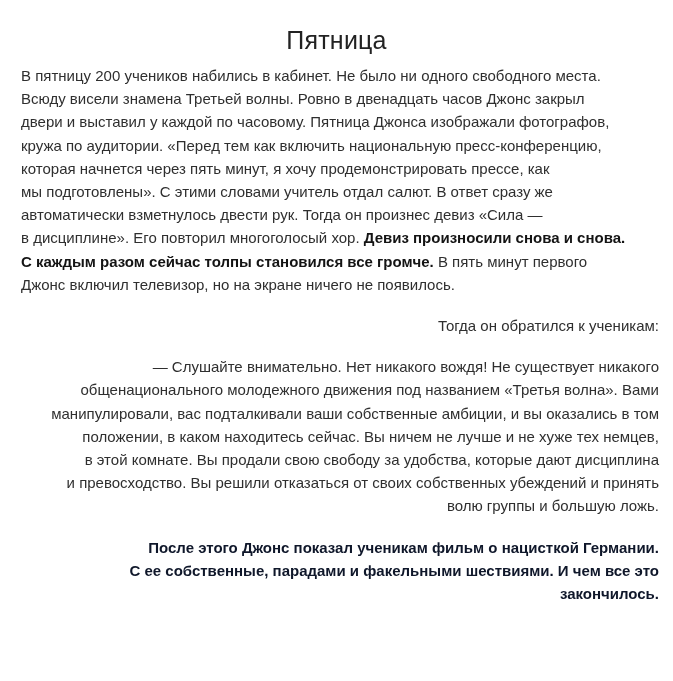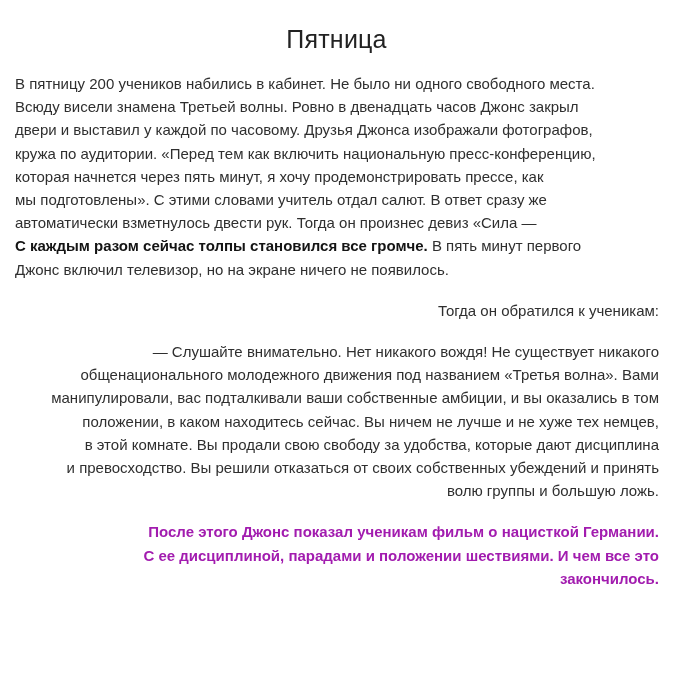--- a/index.html
+++ b/index.html
@@ -21,26 +21,26 @@
     position: relative;
     background: #ffffff;
     box-sizing: border-box;
   }
   .title {
     text-align: center;
     font-size: 25px;
     font-weight: 400;
     color: #222222;
     line-height: 34px;
-    margin: 16px;
-    padding-top: 6px;
+    margin: 0;
+    padding-top: 23px;
     letter-spacing: 0.2px;
   }
   .body-text {
-    padding: 0 14px 0 15px;
+    padding: 0 14px 0 21px;
     margin-top: 7px;
   }
   .para {
     margin: 0;
     font-size: 15px;
     line-height: 23.2px;
     color: #2f2f2f;
     white-space: nowrap;
   }
   .para + .para {
@@ -50,54 +50,55 @@
   .ln {
     display: block;
     white-space: pre;
   }
   .b {
     font-weight: bold;
     color: #141414;
   }
   .para-bold .ln {
     font-weight: bold;
-    color: #a21caf;
+    color: #0f172a;
   }
 </style>
 </head>
 <body>
 
 <div id="page">
 
   <h1 class="title">Пятница</h1>
 
   <div class="body-text" id="body-text">
       <p class="para">
         <span class="ln">В пятницу 200 учеников набились в кабинет. Не было ни одного свободного места.</span>
         <span class="ln">Всюду висели знамена Третьей волны. Ровно в двенадцать часов Джонс закрыл</span>
-        <span class="ln">двери и выставил у каждой по часовому. Друзья Джонса изображали фотографов,</span>
+        <span class="ln">двери и выставил у каждой по часовому. Пятница Джонса изображали фотографов,</span>
         <span class="ln">кружа по аудитории. «Перед тем как включить национальную пресс-конференцию,</span>
         <span class="ln">которая начнется через пять минут, я хочу продемонстрировать прессе, как</span>
         <span class="ln">мы подготовлены». С этими словами учитель отдал салют. В ответ сразу же</span>
         <span class="ln">автоматически взметнулось двести рук. Тогда он произнес девиз «Сила —</span>
+        <span class="ln"><span>в дисциплине». Его повторил многоголосый хор. </span><span class="b">Девиз произносили снова и снова.</span></span>
         <span class="ln"><span class="b">С каждым разом сейчас толпы становился все громче.</span><span> В пять минут первого</span></span>
         <span class="ln">Джонс включил телевизор, но на экране ничего не появилось.</span>
       </p>
       <p class="para">
         <span class="ln">Тогда он обратился к ученикам:</span>
       </p>
       <p class="para">
         <span class="ln">— Слушайте внимательно. Нет никакого вождя! Не существует никакого</span>
         <span class="ln">общенационального молодежного движения под названием «Третья волна». Вами</span>
         <span class="ln">манипулировали, вас подталкивали ваши собственные амбиции, и вы оказались в том</span>
         <span class="ln">положении, в каком находитесь сейчас. Вы ничем не лучше и не хуже тех немцев,</span>
         <span class="ln">в этой комнате. Вы продали свою свободу за удобства, которые дают дисциплина</span>
         <span class="ln">и превосходство. Вы решили отказаться от своих собственных убеждений и принять</span>
         <span class="ln">волю группы и большую ложь.</span>
       </p>
       <p class="para para-bold">
         <span class="ln">После этого Джонс показал ученикам фильм о нацисткой Германии.</span>
-        <span class="ln">С ее дисциплиной, парадами и положении шествиями. И чем все это</span>
+        <span class="ln">С ее собственные, парадами и факельными шествиями. И чем все это</span>
         <span class="ln">закончилось.</span>
       </p>
     </div>
 
 </div>
 
 </body></html>

